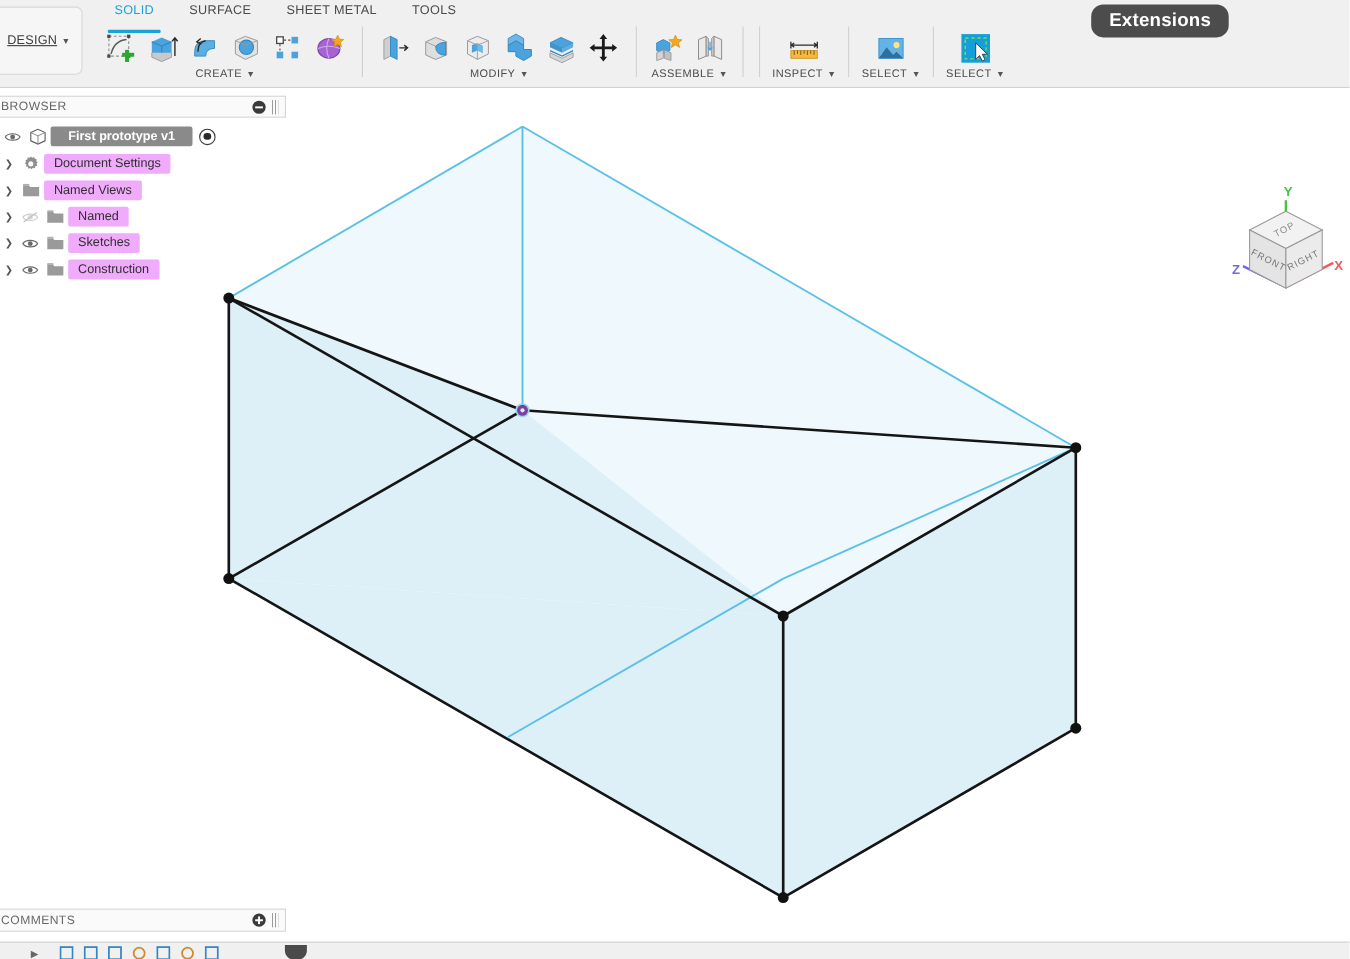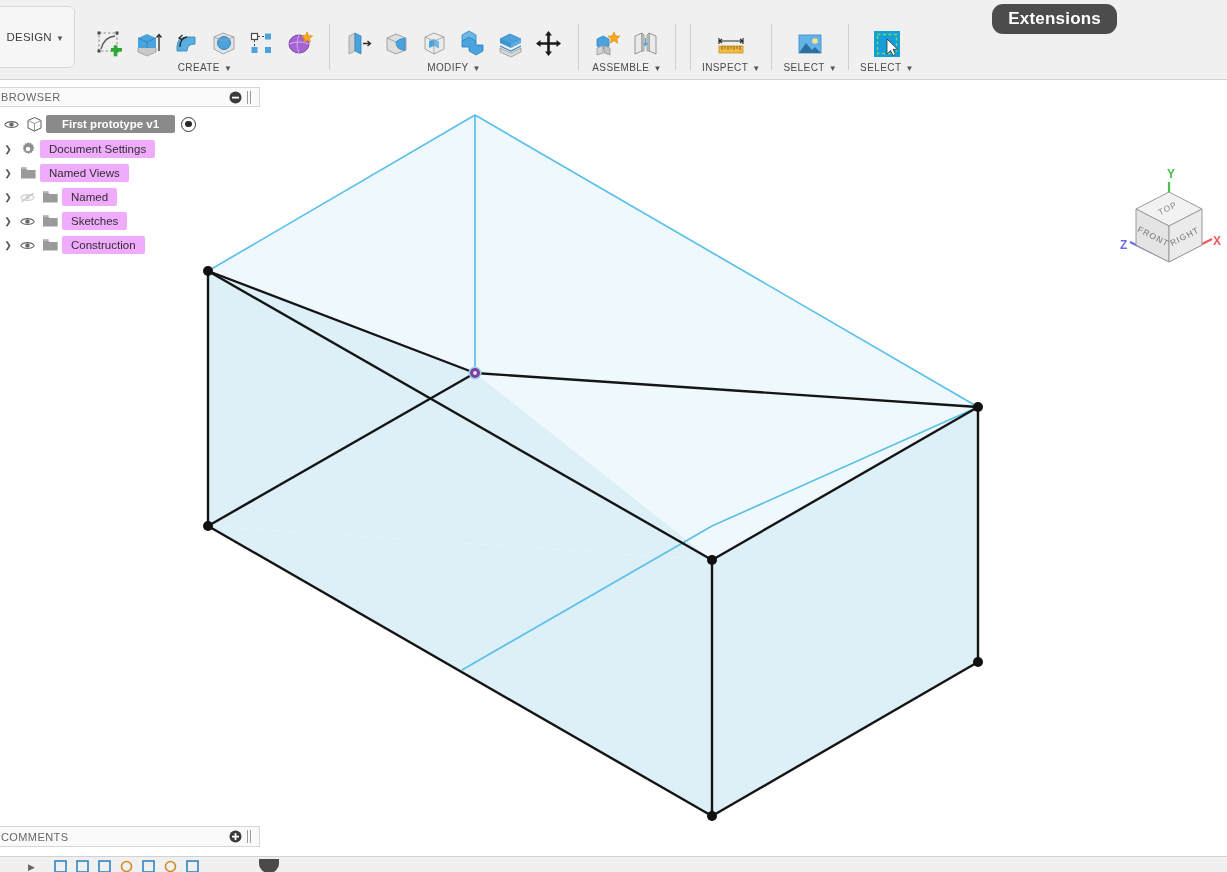--- a/index.html
+++ b/index.html
@@ -17,21 +17,21 @@
     background: #f0f0f0;
     border-bottom: 1px solid #d2d2d2;
   }
   #design-chip {
     position: absolute; left: -30px; top: 6px; width: 105px; height: 62px;
     background: #f6f6f6; border: 1px solid #d8d8d8; border-radius: 6px;
     display: flex; align-items: center; justify-content: flex-end;
     padding-right: 10px;
   }
   #design-chip .lbl {
-    font-size: 11.5px; color: #3c3c3c; letter-spacing: .2px; font-weight: 400;
+    font-size: 11.5px; color: #3c3c3c; letter-spacing: .2px; font-weight: 400; text-decoration: underline;
   }
   .caret { display: inline-block; margin-left: 4px; font-size: 8px; color: #555; }
 
   #tabstrip { position: absolute; left: 88px; top: 2px; height: 22px; display: flex; }
   .tab {
     font-size: 11.5px; color: #4a4a4a; letter-spacing: .3px;
     padding: 2px 16px 3px 16px; cursor: default; position: relative;
   }
   .tab.active { color: #1aa3d8; }
   .tab.active::after {
@@ -132,20 +132,26 @@
 <body>
 
 <div id="app">
 
   <div id="toolbar">
 
     <div id="design-chip">
       <span class="lbl"><span>DESIGN</span><span class="caret">▼</span></span>
     </div>
 
+    <div id="tabstrip">
+      <div class="tab active"><span>SOLID</span></div>
+      <div class="tab"><span>SURFACE</span></div>
+      <div class="tab"><span>SHEET METAL</span></div>
+      <div class="tab"><span>TOOLS</span></div>
+    </div>
 
     <div id="ribbon">
 
       <div class="rgroup">
         <div class="icons">
           <div class="ibtn">
             <svg width="30" height="30" viewBox="0 0 30 30">
               <rect x="4" y="4" width="18" height="18" fill="none" stroke="#8c8c8c" stroke-width="1" stroke-dasharray="2.5,2"></rect>
               <path d="M6 20 Q9 8 20 7" fill="none" stroke="#5a5a5a" stroke-width="1.4"></path>
               <g fill="#4a4a4a">

